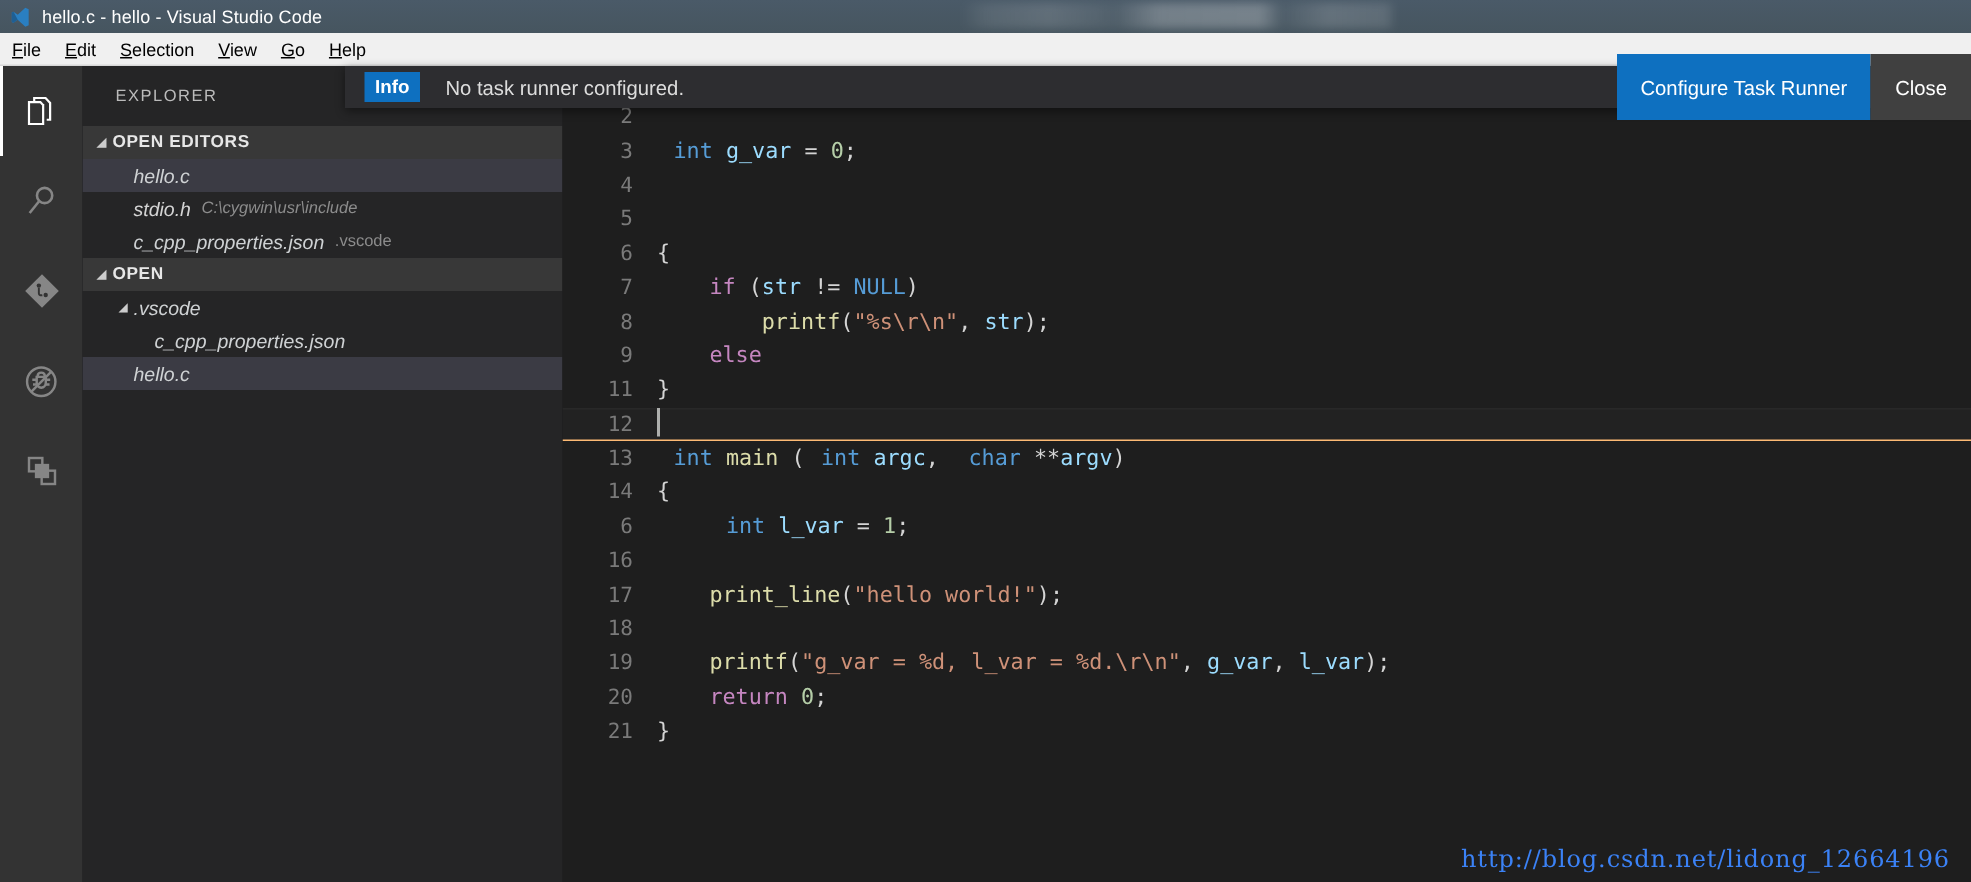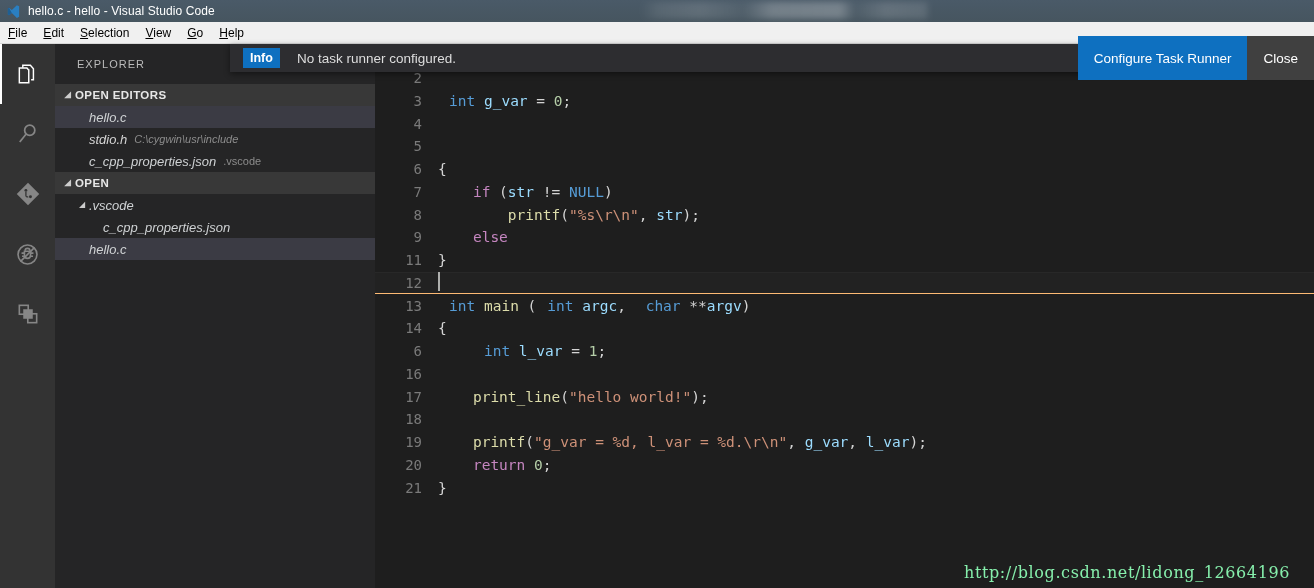--- a/index.html
+++ b/index.html
@@ -169,23 +169,23 @@
   .toast-btn {
     height: 44px; display: flex; align-items: center;
     padding: 0 16px; color: #ffffff; font-size: 13.5px;
     cursor: pointer; white-space: nowrap;
   }
   .toast-btn.primary { background: #0e70c0; }
   .toast-btn.secondary { background: #404040; }
 
   
   .watermark {
-    position: absolute; right: 24px; bottom: 6px;
+    position: absolute; right: 14px; bottom: 6px;
     font-family: "DejaVu Serif", "Liberation Serif", serif;
-    font-size: 16px; color: #86efac; letter-spacing: 0.6px;
+    font-size: 16px; color: #3b82f6; letter-spacing: 0.6px;
     pointer-events: none; user-select: none;
   }
 </style>
 </head>
 <body>
 
 <div id="app">
 
   <div class="titlebar">
     <span class="titlebar-logo">

